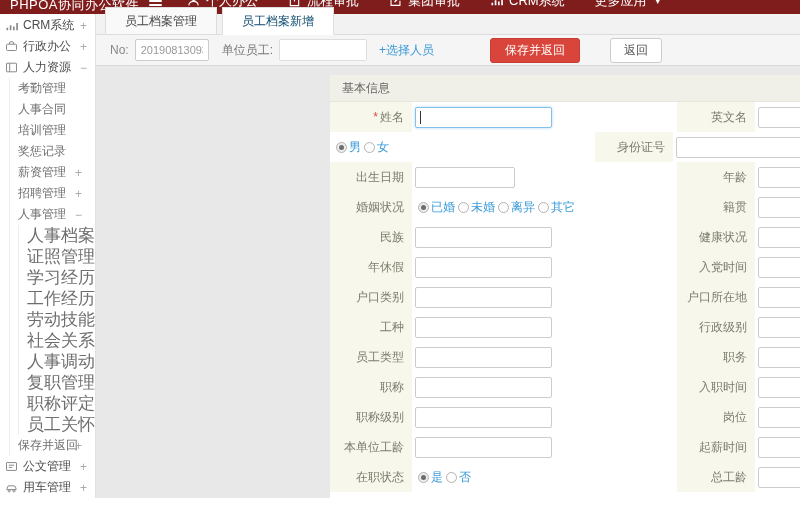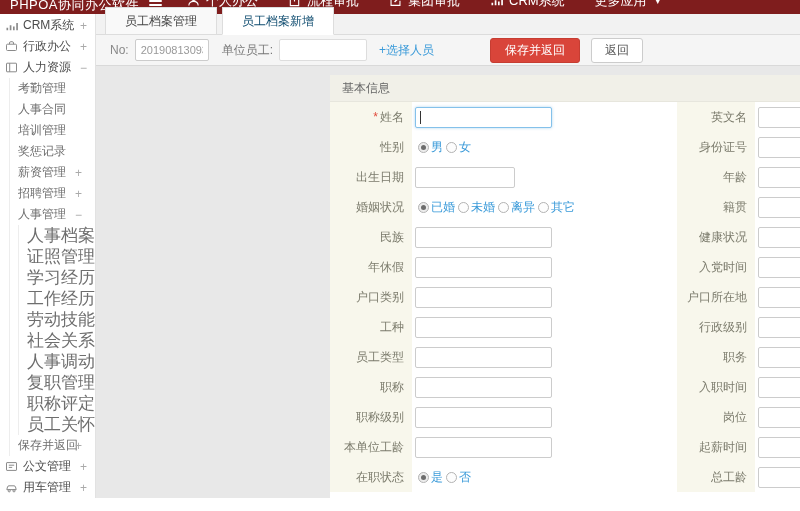--- a/index.html
+++ b/index.html
@@ -34,21 +34,21 @@
   .tab{height:28px;line-height:27px;padding:0 19px;font-size:12px;background:#f9f9f9;border:1px solid #ddd;margin-right:5px;margin-bottom:-1px;color:#444;cursor:pointer;box-sizing:border-box;}
   .tab.active{background:#fff;color:#0c4a6e;border-bottom-color:#fff;}
 
   .toolbar{height:31px;background:#f5f5f5;border-bottom:1px solid #d9d9d9;display:flex;align-items:center;padding-left:14px;font-size:12px;color:#888;box-sizing:border-box;}
   .tb-input{height:20px;border:1px solid #ccc;background:#fff;font-size:11px;color:#999;padding:0 5px;border-radius:2px;box-sizing:border-box;outline:none;}
   .no-input{width:74px;margin-left:6px;height:22px;}
   .unit-label{margin-left:13px;color:#777;}
   .unit-input{width:88px;margin-left:6px;border-color:#ddd;height:22px;}
   .select-link{color:#3a9ad9;margin-left:12px;cursor:pointer;text-decoration:none;}
   .btn-save{margin-left:56px;height:25px;padding:0 14px;background:#d9453a;border:1px solid #c63d32;color:#fff;font-size:12px;border-radius:3px;cursor:pointer;}
-  .btn-back{margin-left:11px;height:25px;padding:0 13px;background:#fff;border:1px solid #ccc;color:#555;font-size:12px;border-radius:3px;cursor:pointer;}
+  .btn-back{margin-left:30px;height:25px;padding:0 13px;background:#fff;border:1px solid #ccc;color:#555;font-size:12px;border-radius:3px;cursor:pointer;}
 
   
   .workarea{flex:1;background:#e8e8e8;position:relative;overflow:hidden;}
   .panel{position:absolute;left:234px;top:9px;width:650px;height:470px;background:#fff;}
   .panel-header{height:26px;line-height:26px;background:#f1f0e8;color:#666;font-size:12px;padding-left:12px;border-bottom:1px solid #e7e6dd;}
   .form-row{display:flex;height:30px;}
   .cell-label{background:#f8f7ec;display:flex;align-items:center;justify-content:flex-end;padding-right:8px;box-sizing:border-box;font-size:12px;color:#7b7b6c;white-space:nowrap;}
   .cl-l{width:82px;}
   .cl-r{width:78px;}
   .cell-field{display:flex;align-items:center;padding-left:3px;box-sizing:border-box;}
@@ -267,23 +267,20 @@
                   <input class="txt focused" value="" style="">
                 </div>
                 <div class="cell-label cl-r">
                   <span>英文名</span>
                 </div>
                 <div class="cell-field cf-r">
                   <input class="txt" value="" style="">
                 </div>
               </div>
               <div class="form-row">
-                <div class="cell-label cl-l">
-                  <span>性别</span>
-                </div>
                 <div class="cell-field cf-l">
                   <span class="radio-group">
                     <span class="rd sel"></span>
                     <span class="rd-label">男</span>
                     <span class="rd"></span>
                     <span class="rd-label">女</span>
                   </span>
                 </div>
                 <div class="cell-label cl-r">
                   <span>身份证号</span>

